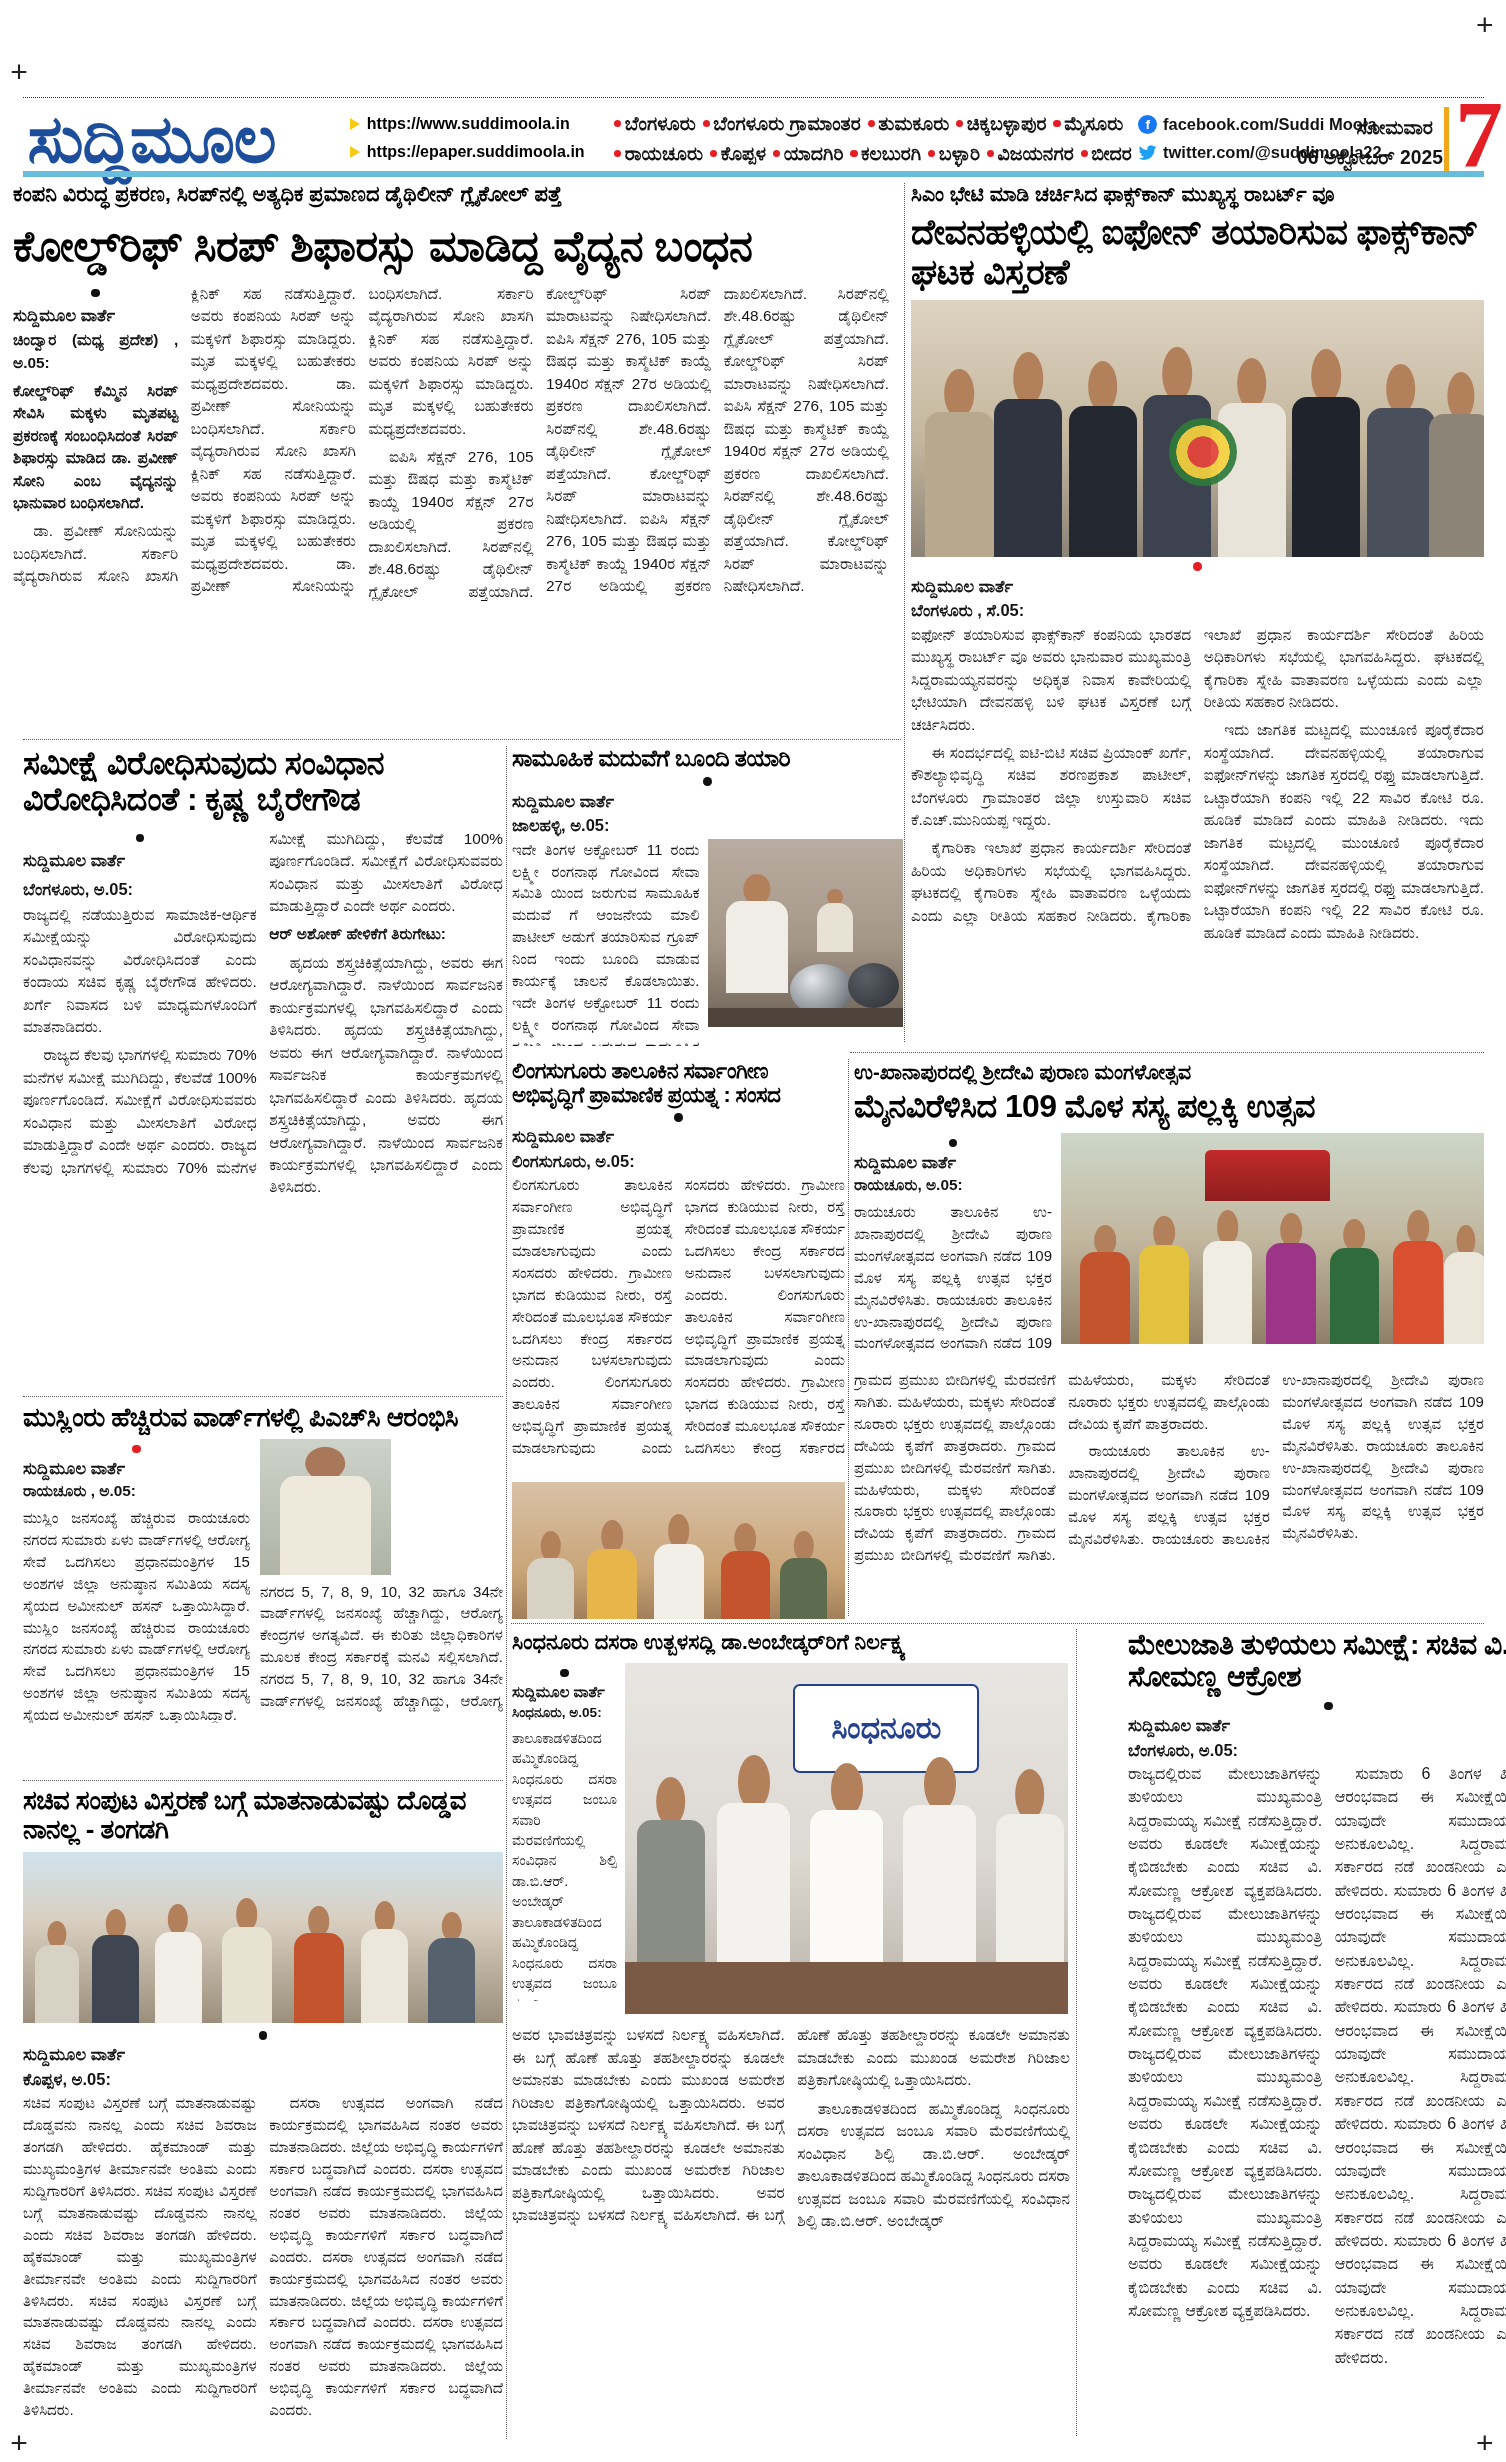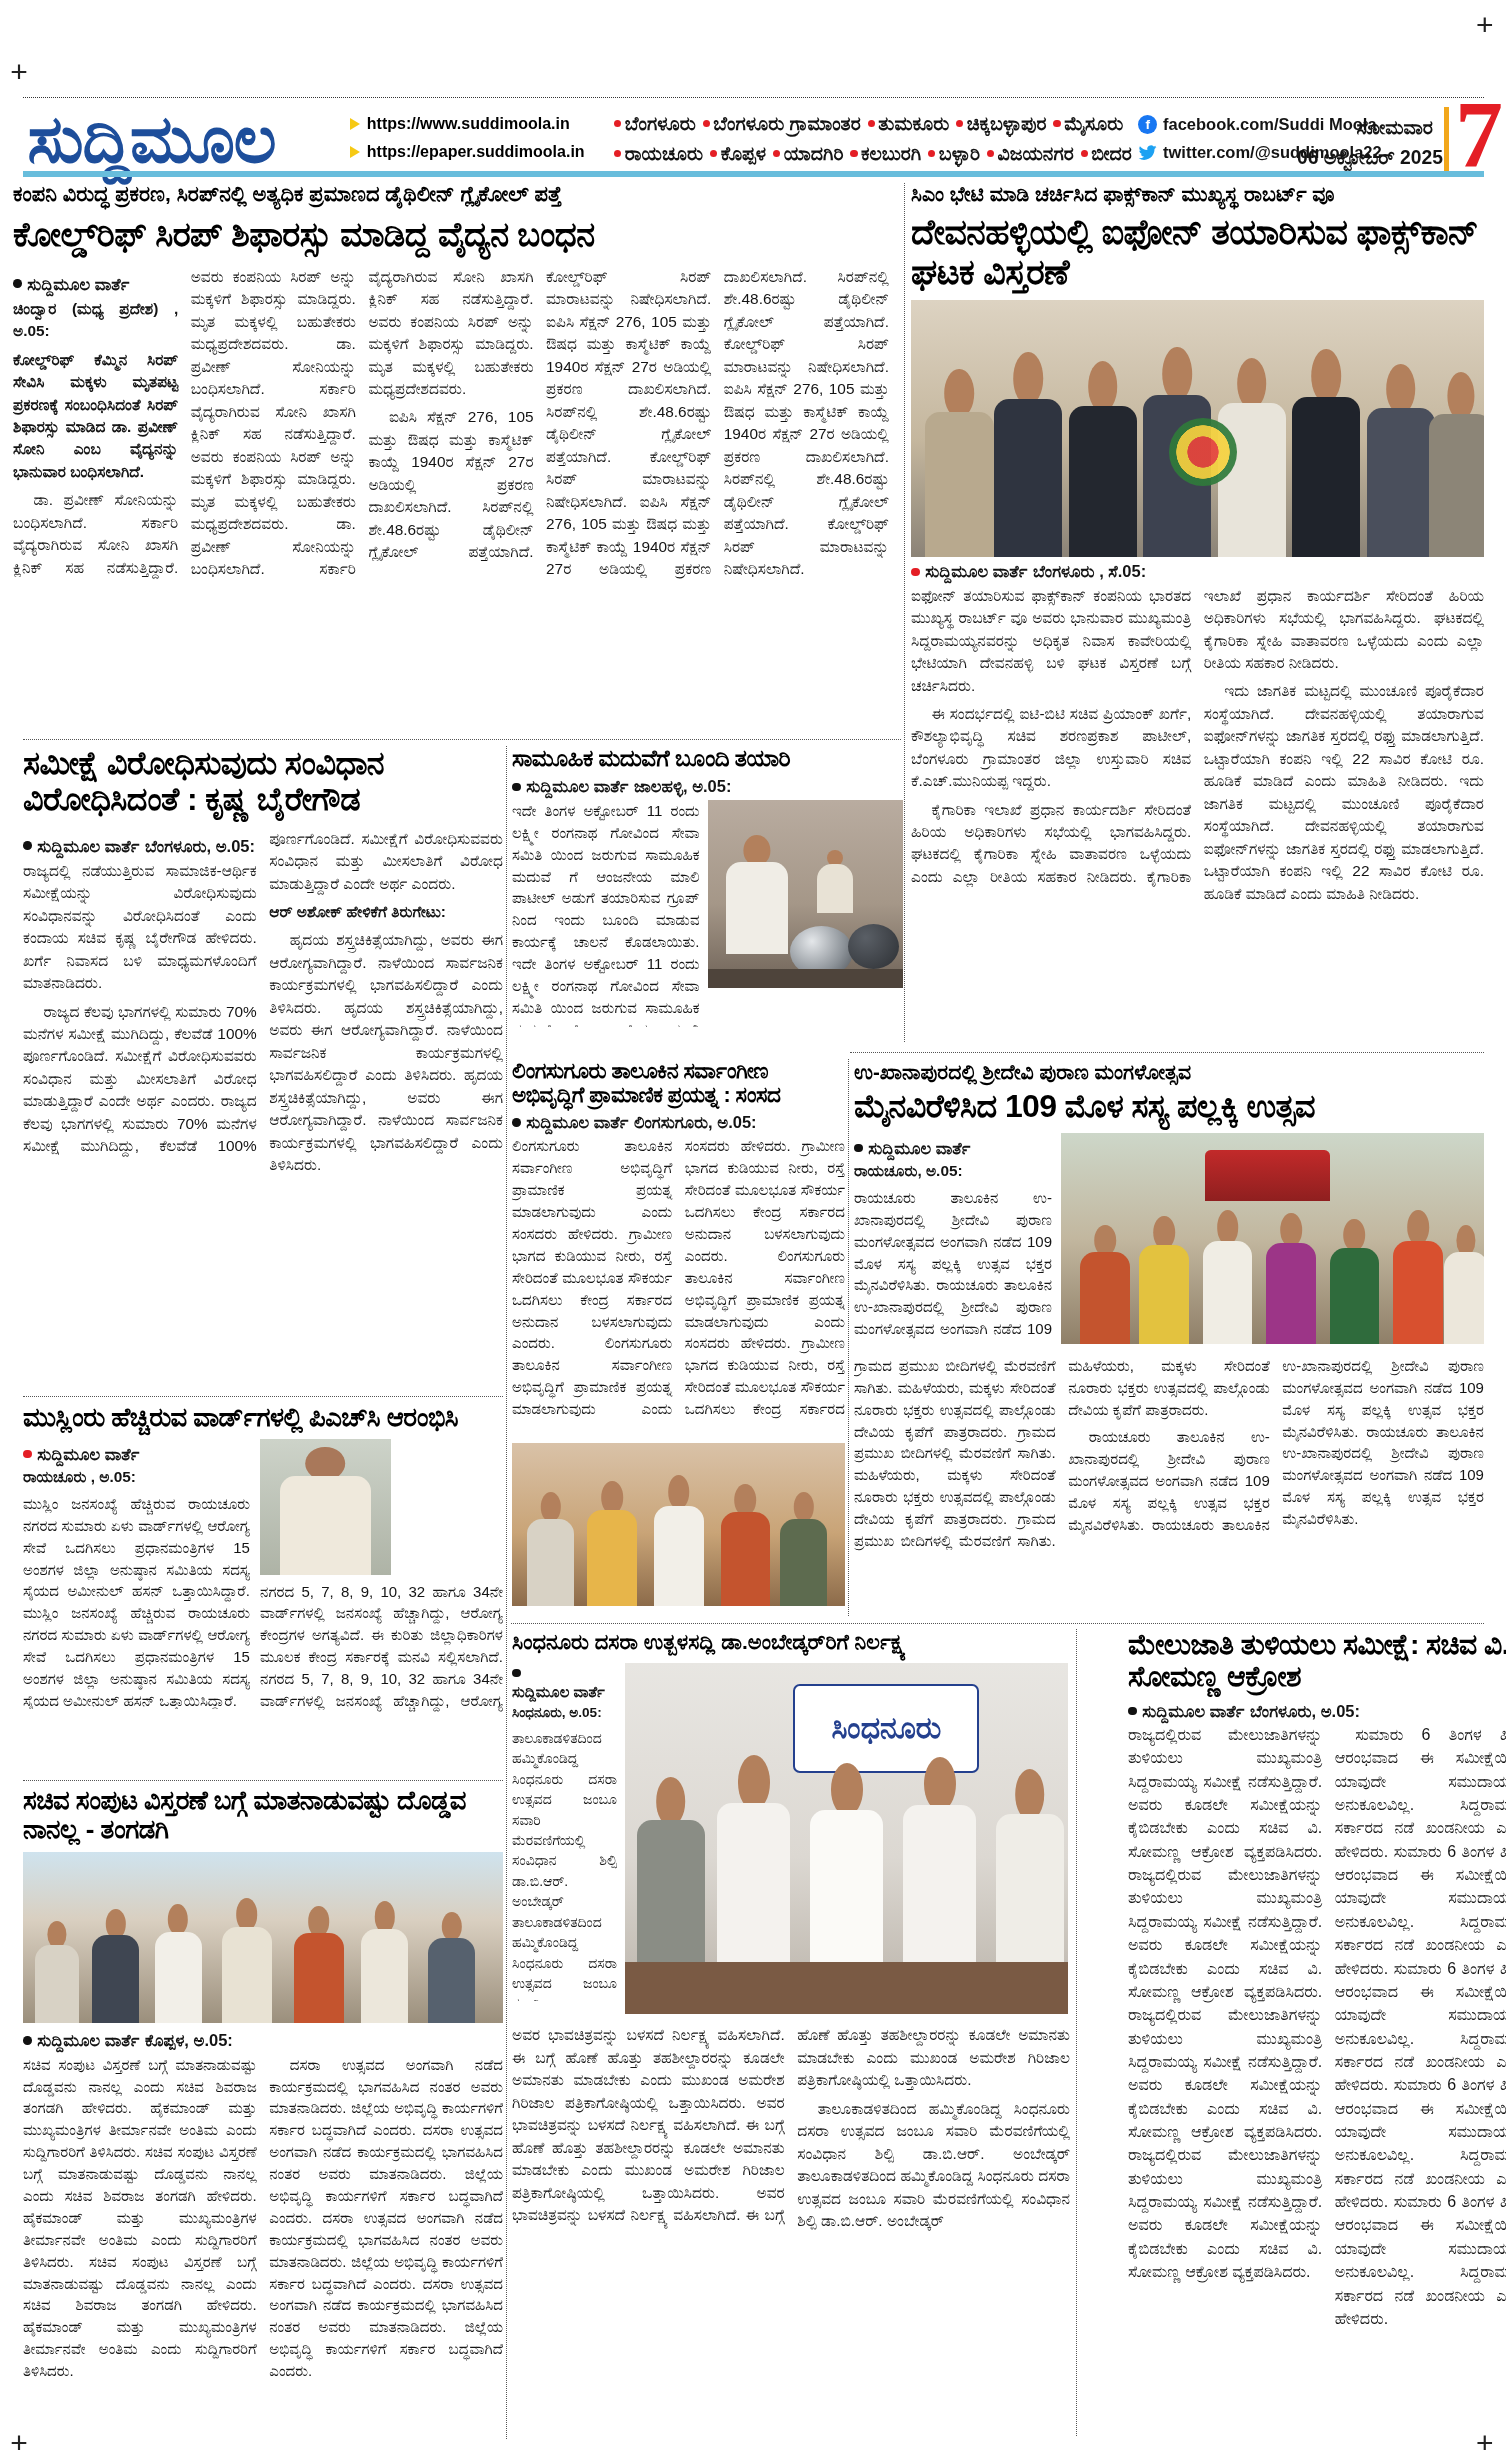--- a/index.html
+++ b/index.html
@@ -24,21 +24,21 @@
   .fb-ic{width:19.3px;height:19.3px;border-radius:50%;background:#1877f2;color:#fff;display:flex;align-items:center;justify-content:center;font-weight:800;font-size:13.6px;flex:0 0 auto;}
   .tw-ic{width:19.3px;height:19.3px;flex:0 0 auto;}
   .daydate{font-weight:800;font-size:19.3px;text-align:right;line-height:1.55;white-space:nowrap;}
   .accent-bar{width:4.5px;height:65px;background:#f2a71b;}
   .pagenum{font-family:"Liberation Serif", serif;font-size:96px;color:#e41e25;font-weight:600;line-height:.95;}
   .bluerule{height:5.7px;background:#68bddc;}
   
   .article{position:absolute;overflow:hidden;}
   .kicker{font-weight:800;color:#000;line-height:1.25;}
   .headline{font-weight:800;color:#000;line-height:1.12;letter-spacing:-0.6px;}
-  .byline{display:flex;align-items:baseline;gap:5.7px;font-size:16.5px;margin:5.7px 0 2.3px;flex-wrap:wrap;}
+  .byline{display:flex;align-items:baseline;gap:5.7px;font-size:16.5px;margin:5.7px 0 2.3px;flex-wrap:wrap;flex-direction:column;}
   .byline .bdot{width:8.5px;height:8.5px;border-radius:50%;background:#111;align-self:center;flex:0 0 auto;}
   .byline.red .bdot{background:#e41e25;}
   .byline .blabel{font-weight:800;}
   .byline .bplace{font-weight:600;}
   .cols{column-gap:12.5px;text-align:justify;overflow:hidden;}
   .body-t{font-size:15.4px;line-height:1.46;text-align:justify;overflow:hidden;}
   .body-t p{margin:0 0 5.7px;text-indent:20.5px;}
   .body-t p.noind{text-indent:0;}
   .lead{font-weight:700;}
   .subhead{font-weight:800;text-indent:0 !important;}
@@ -161,21 +161,21 @@
 <div class="abs hline" style="left:850px;top:1052px;width:634px;"></div>
 <div class="abs vline" style="left:506px;top:746px;height:1693px;"></div>
 <div class="abs hline" style="left:23px;top:1396px;width:480px;"></div>
 <div class="abs vline" style="left:848px;top:1059px;height:557px;"></div>
 <div class="abs hline" style="left:511px;top:1623px;width:973px;"></div>
 <div class="abs vline" style="left:1076px;top:1629px;height:807px;"></div>
 <div class="abs hline" style="left:23px;top:1780px;width:480px;"></div>
 
 <div class="article" style="left:13px;top:181px;width:876px;height:554px;">
   <div class="kicker" style="font-size:21px;">ಕಂಪನಿ ವಿರುದ್ಧ ಪ್ರಕರಣ, ಸಿರಪ್‌ನಲ್ಲಿ ಅತ್ಯಧಿಕ ಪ್ರಮಾಣದ ಡೈಥಿಲೀನ್ ಗ್ಲೈಕೋಲ್ ಪತ್ತೆ</div>
-  <div class="headline" style="font-size:34px;margin-top:8px;">ಕೋಲ್ಡ್‌ರಿಫ್ ಸಿರಪ್ ಶಿಫಾರಸ್ಸು ಮಾಡಿದ್ದ ವೈದ್ಯನ ಬಂಧನ</div>
+  <div class="headline" style="font-size:43px;margin-top:15px;">ಕೋಲ್ಡ್‌ರಿಫ್ ಸಿರಪ್ ಶಿಫಾರಸ್ಸು ಮಾಡಿದ್ದ ವೈದ್ಯನ ಬಂಧನ</div>
   <div class="body-t cols" style="margin-top:12.5px;column-count:5;height:439px;font-size:15.4px;">
     <div class="byline">
       <span class="bdot"></span>
       <span class="blabel">ಸುದ್ದಿಮೂಲ ವಾರ್ತೆ</span>
     </div>
     <p class="noind" style="font-weight:600;">ಚಿಂದ್ವಾರ (ಮಧ್ಯ ಪ್ರದೇಶ) , ಅ.05:</p>
     <p class="noind lead">ಕೋಲ್ಡ್‌ರಿಫ್ ಕೆಮ್ಮಿನ ಸಿರಪ್ ಸೇವಿಸಿ ಮಕ್ಕಳು ಮೃತಪಟ್ಟ ಪ್ರಕರಣಕ್ಕೆ ಸಂಬಂಧಿಸಿದಂತೆ ಸಿರಪ್ ಶಿಫಾರಸ್ಸು ಮಾಡಿದ ಡಾ. ಪ್ರವೀಣ್ ಸೋನಿ ಎಂಬ ವೈದ್ಯನನ್ನು ಭಾನುವಾರ ಬಂಧಿಸಲಾಗಿದೆ.</p>
     <p>ಡಾ. ಪ್ರವೀಣ್ ಸೋನಿಯನ್ನು ಬಂಧಿಸಲಾಗಿದೆ. ಸರ್ಕಾರಿ ವೈದ್ಯರಾಗಿರುವ ಸೋನಿ ಖಾಸಗಿ ಕ್ಲಿನಿಕ್ ಸಹ ನಡೆಸುತ್ತಿದ್ದಾರೆ. ಅವರು ಕಂಪನಿಯ ಸಿರಪ್ ಅನ್ನು ಮಕ್ಕಳಿಗೆ ಶಿಫಾರಸ್ಸು ಮಾಡಿದ್ದರು. ಮೃತ ಮಕ್ಕಳಲ್ಲಿ ಬಹುತೇಕರು ಮಧ್ಯಪ್ರದೇಶದವರು. ಡಾ. ಪ್ರವೀಣ್ ಸೋನಿಯನ್ನು ಬಂಧಿಸಲಾಗಿದೆ. ಸರ್ಕಾರಿ ವೈದ್ಯರಾಗಿರುವ ಸೋನಿ ಖಾಸಗಿ ಕ್ಲಿನಿಕ್ ಸಹ ನಡೆಸುತ್ತಿದ್ದಾರೆ. ಅವರು ಕಂಪನಿಯ ಸಿರಪ್ ಅನ್ನು ಮಕ್ಕಳಿಗೆ ಶಿಫಾರಸ್ಸು ಮಾಡಿದ್ದರು. ಮೃತ ಮಕ್ಕಳಲ್ಲಿ ಬಹುತೇಕರು ಮಧ್ಯಪ್ರದೇಶದವರು. ಡಾ. ಪ್ರವೀಣ್ ಸೋನಿಯನ್ನು ಬಂಧಿಸಲಾಗಿದೆ. ಸರ್ಕಾರಿ ವೈದ್ಯರಾಗಿರುವ ಸೋನಿ ಖಾಸಗಿ ಕ್ಲಿನಿಕ್ ಸಹ ನಡೆಸುತ್ತಿದ್ದಾರೆ. ಅವರು ಕಂಪನಿಯ ಸಿರಪ್ ಅನ್ನು ಮಕ್ಕಳಿಗೆ ಶಿಫಾರಸ್ಸು ಮಾಡಿದ್ದರು. ಮೃತ ಮಕ್ಕಳಲ್ಲಿ ಬಹುತೇಕರು ಮಧ್ಯಪ್ರದೇಶದವರು.</p>
     <p>ಐಪಿಸಿ ಸೆಕ್ಷನ್ 276, 105 ಮತ್ತು ಔಷಧ ಮತ್ತು ಕಾಸ್ಮೆಟಿಕ್ ಕಾಯ್ದೆ 1940ರ ಸೆಕ್ಷನ್ 27ರ ಅಡಿಯಲ್ಲಿ ಪ್ರಕರಣ ದಾಖಲಿಸಲಾಗಿದೆ. ಸಿರಪ್‌ನಲ್ಲಿ ಶೇ.48.6ರಷ್ಟು ಡೈಥಿಲೀನ್ ಗ್ಲೈಕೋಲ್ ಪತ್ತೆಯಾಗಿದೆ. ಕೋಲ್ಡ್‌ರಿಫ್ ಸಿರಪ್ ಮಾರಾಟವನ್ನು ನಿಷೇಧಿಸಲಾಗಿದೆ. ಐಪಿಸಿ ಸೆಕ್ಷನ್ 276, 105 ಮತ್ತು ಔಷಧ ಮತ್ತು ಕಾಸ್ಮೆಟಿಕ್ ಕಾಯ್ದೆ 1940ರ ಸೆಕ್ಷನ್ 27ರ ಅಡಿಯಲ್ಲಿ ಪ್ರಕರಣ ದಾಖಲಿಸಲಾಗಿದೆ. ಸಿರಪ್‌ನಲ್ಲಿ ಶೇ.48.6ರಷ್ಟು ಡೈಥಿಲೀನ್ ಗ್ಲೈಕೋಲ್ ಪತ್ತೆಯಾಗಿದೆ. ಕೋಲ್ಡ್‌ರಿಫ್ ಸಿರಪ್ ಮಾರಾಟವನ್ನು ನಿಷೇಧಿಸಲಾಗಿದೆ. ಐಪಿಸಿ ಸೆಕ್ಷನ್ 276, 105 ಮತ್ತು ಔಷಧ ಮತ್ತು ಕಾಸ್ಮೆಟಿಕ್ ಕಾಯ್ದೆ 1940ರ ಸೆಕ್ಷನ್ 27ರ ಅಡಿಯಲ್ಲಿ ಪ್ರಕರಣ ದಾಖಲಿಸಲಾಗಿದೆ. ಸಿರಪ್‌ನಲ್ಲಿ ಶೇ.48.6ರಷ್ಟು ಡೈಥಿಲೀನ್ ಗ್ಲೈಕೋಲ್ ಪತ್ತೆಯಾಗಿದೆ. ಕೋಲ್ಡ್‌ರಿಫ್ ಸಿರಪ್ ಮಾರಾಟವನ್ನು ನಿಷೇಧಿಸಲಾಗಿದೆ. ಐಪಿಸಿ ಸೆಕ್ಷನ್ 276, 105 ಮತ್ತು ಔಷಧ ಮತ್ತು ಕಾಸ್ಮೆಟಿಕ್ ಕಾಯ್ದೆ 1940ರ ಸೆಕ್ಷನ್ 27ರ ಅಡಿಯಲ್ಲಿ ಪ್ರಕರಣ ದಾಖಲಿಸಲಾಗಿದೆ. ಸಿರಪ್‌ನಲ್ಲಿ ಶೇ.48.6ರಷ್ಟು ಡೈಥಿಲೀನ್ ಗ್ಲೈಕೋಲ್ ಪತ್ತೆಯಾಗಿದೆ. ಕೋಲ್ಡ್‌ರಿಫ್ ಸಿರಪ್ ಮಾರಾಟವನ್ನು ನಿಷೇಧಿಸಲಾಗಿದೆ.</p>
   </div>

